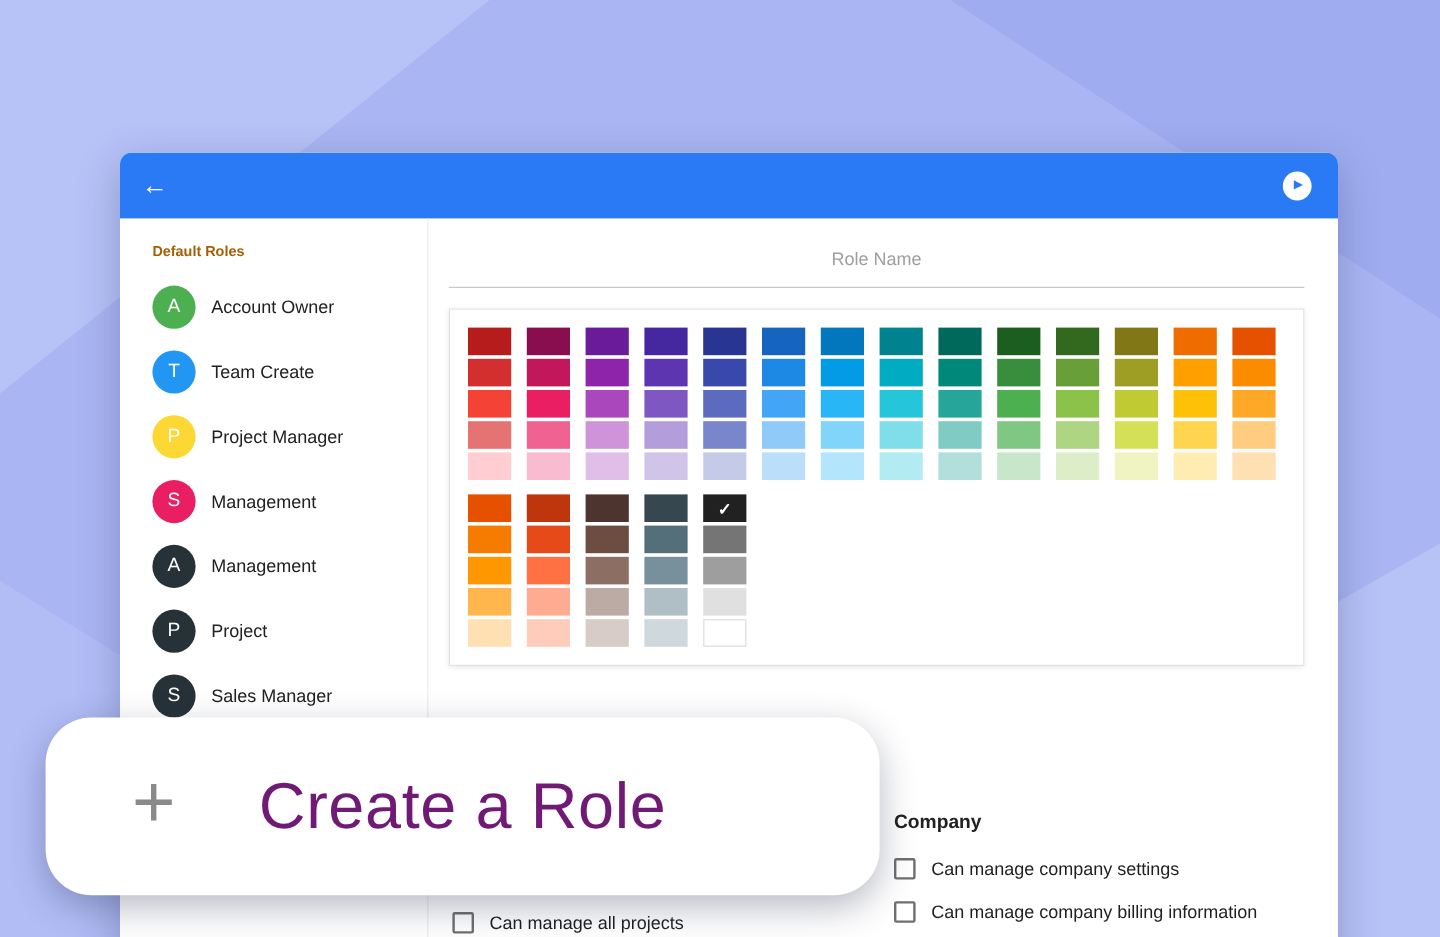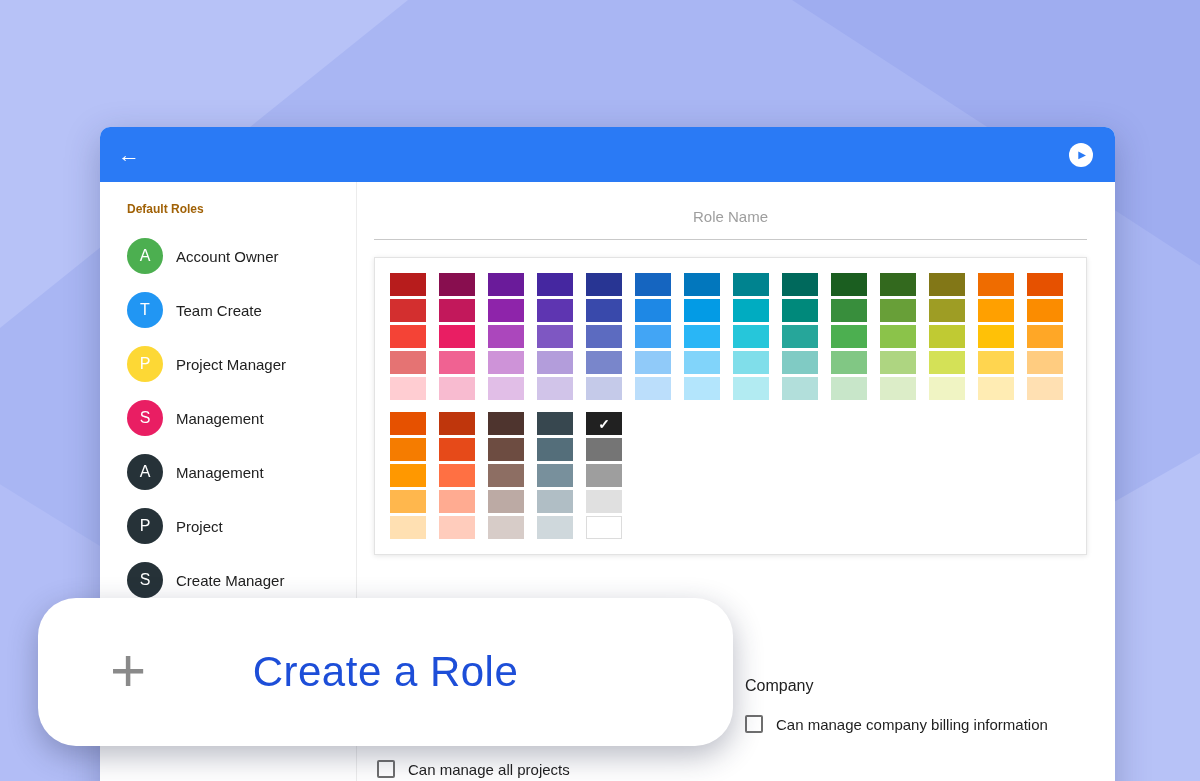--- a/index.html
+++ b/index.html
@@ -94,21 +94,21 @@
   .swatch.white { border: 1px solid #dcdcdc; }
   .swatch .check {
     position: absolute; inset: 0;
     display: flex; align-items: center; justify-content: center;
     color: #fff; font-size: 14px; font-weight: 700;
   }
 
   
   .perm-right { position: absolute; left: 388px; top: 495px; }
   .perm-left  { position: absolute; left: 20px;  top: 578px; }
-  .perm-heading { font-size: 16px; font-weight: 400; color: #212121; margin-bottom: 20px; }
+  .perm-heading { font-size: 16px; font-weight: 700; color: #212121; margin-bottom: 20px; }
   .check-item { display: flex; align-items: center; cursor: pointer; margin-bottom: 18px; }
   .cbox {
     width: 18px; height: 18px; flex: 0 0 18px;
     border: 2px solid #6f6f6f; border-radius: 2px;
     background: #fff;
   }
   .clabel { margin-left: 13px; font-size: 15px; color: #1f1f1f; }
 
   
   .fab {
@@ -118,21 +118,21 @@
     box-shadow: 0 10px 30px rgba(35,40,70,.32);
     display: flex; align-items: center; justify-content: center;
     cursor: pointer; z-index: 10;
   }
   .fab-plus {
     position: absolute; left: 72px; top: 50%;
     transform: translateY(-54%);
     font-size: 62px; font-weight: 300; color: #8a8a8a;
     line-height: 1;
   }
-  .fab-label { font-size: 42px; color: #1d4ed8; letter-spacing: .5px; }
+  .fab-label { font-size: 54px; color: #701a75; letter-spacing: .5px; }
 </style>
 </head>
 <body>
 
 <div class="wallpaper">
   <div class="shape tri-tl"></div>
   <div class="shape tri-tr"></div>
   <div class="shape tri-br"></div>
   <div class="shape tri-bl"></div>
 </div>
@@ -182,21 +182,21 @@
           <div class="role-item">
     <span class="role-avatar" style="background-color: rgb(38, 50, 56);">
       <span>P</span>
     </span>
     <span class="role-label">Project</span>
   </div>
           <div class="role-item">
     <span class="role-avatar" style="background-color: rgb(38, 50, 56);">
       <span>S</span>
     </span>
-    <span class="role-label">Create Manager</span>
+    <span class="role-label">Sales Manager</span>
   </div>
         </div>
     </aside>
 
     <main class="content">
       <input class="role-name" type="text" placeholder="Role Name" style="">
 
       <div class="palette-card" id="palette">
           <div class="swatch-group">
             <div class="swatch-col">
@@ -344,20 +344,24 @@
     <span class="cbox"></span>
     <span class="clabel">Can manage all projects</span>
   </div>
         </div>
 
       <div class="perm-right">
         <div class="perm-heading">Company</div>
         <div id="company-items">
             <div class="check-item">
     <span class="cbox"></span>
+    <span class="clabel">Can manage company settings</span>
+  </div>
+            <div class="check-item">
+    <span class="cbox"></span>
     <span class="clabel">Can manage company billing information</span>
   </div>
           </div>
       </div>
     </main>
   </div>
 </div>
 
 <div class="fab">
   <span class="fab-plus">+</span>

